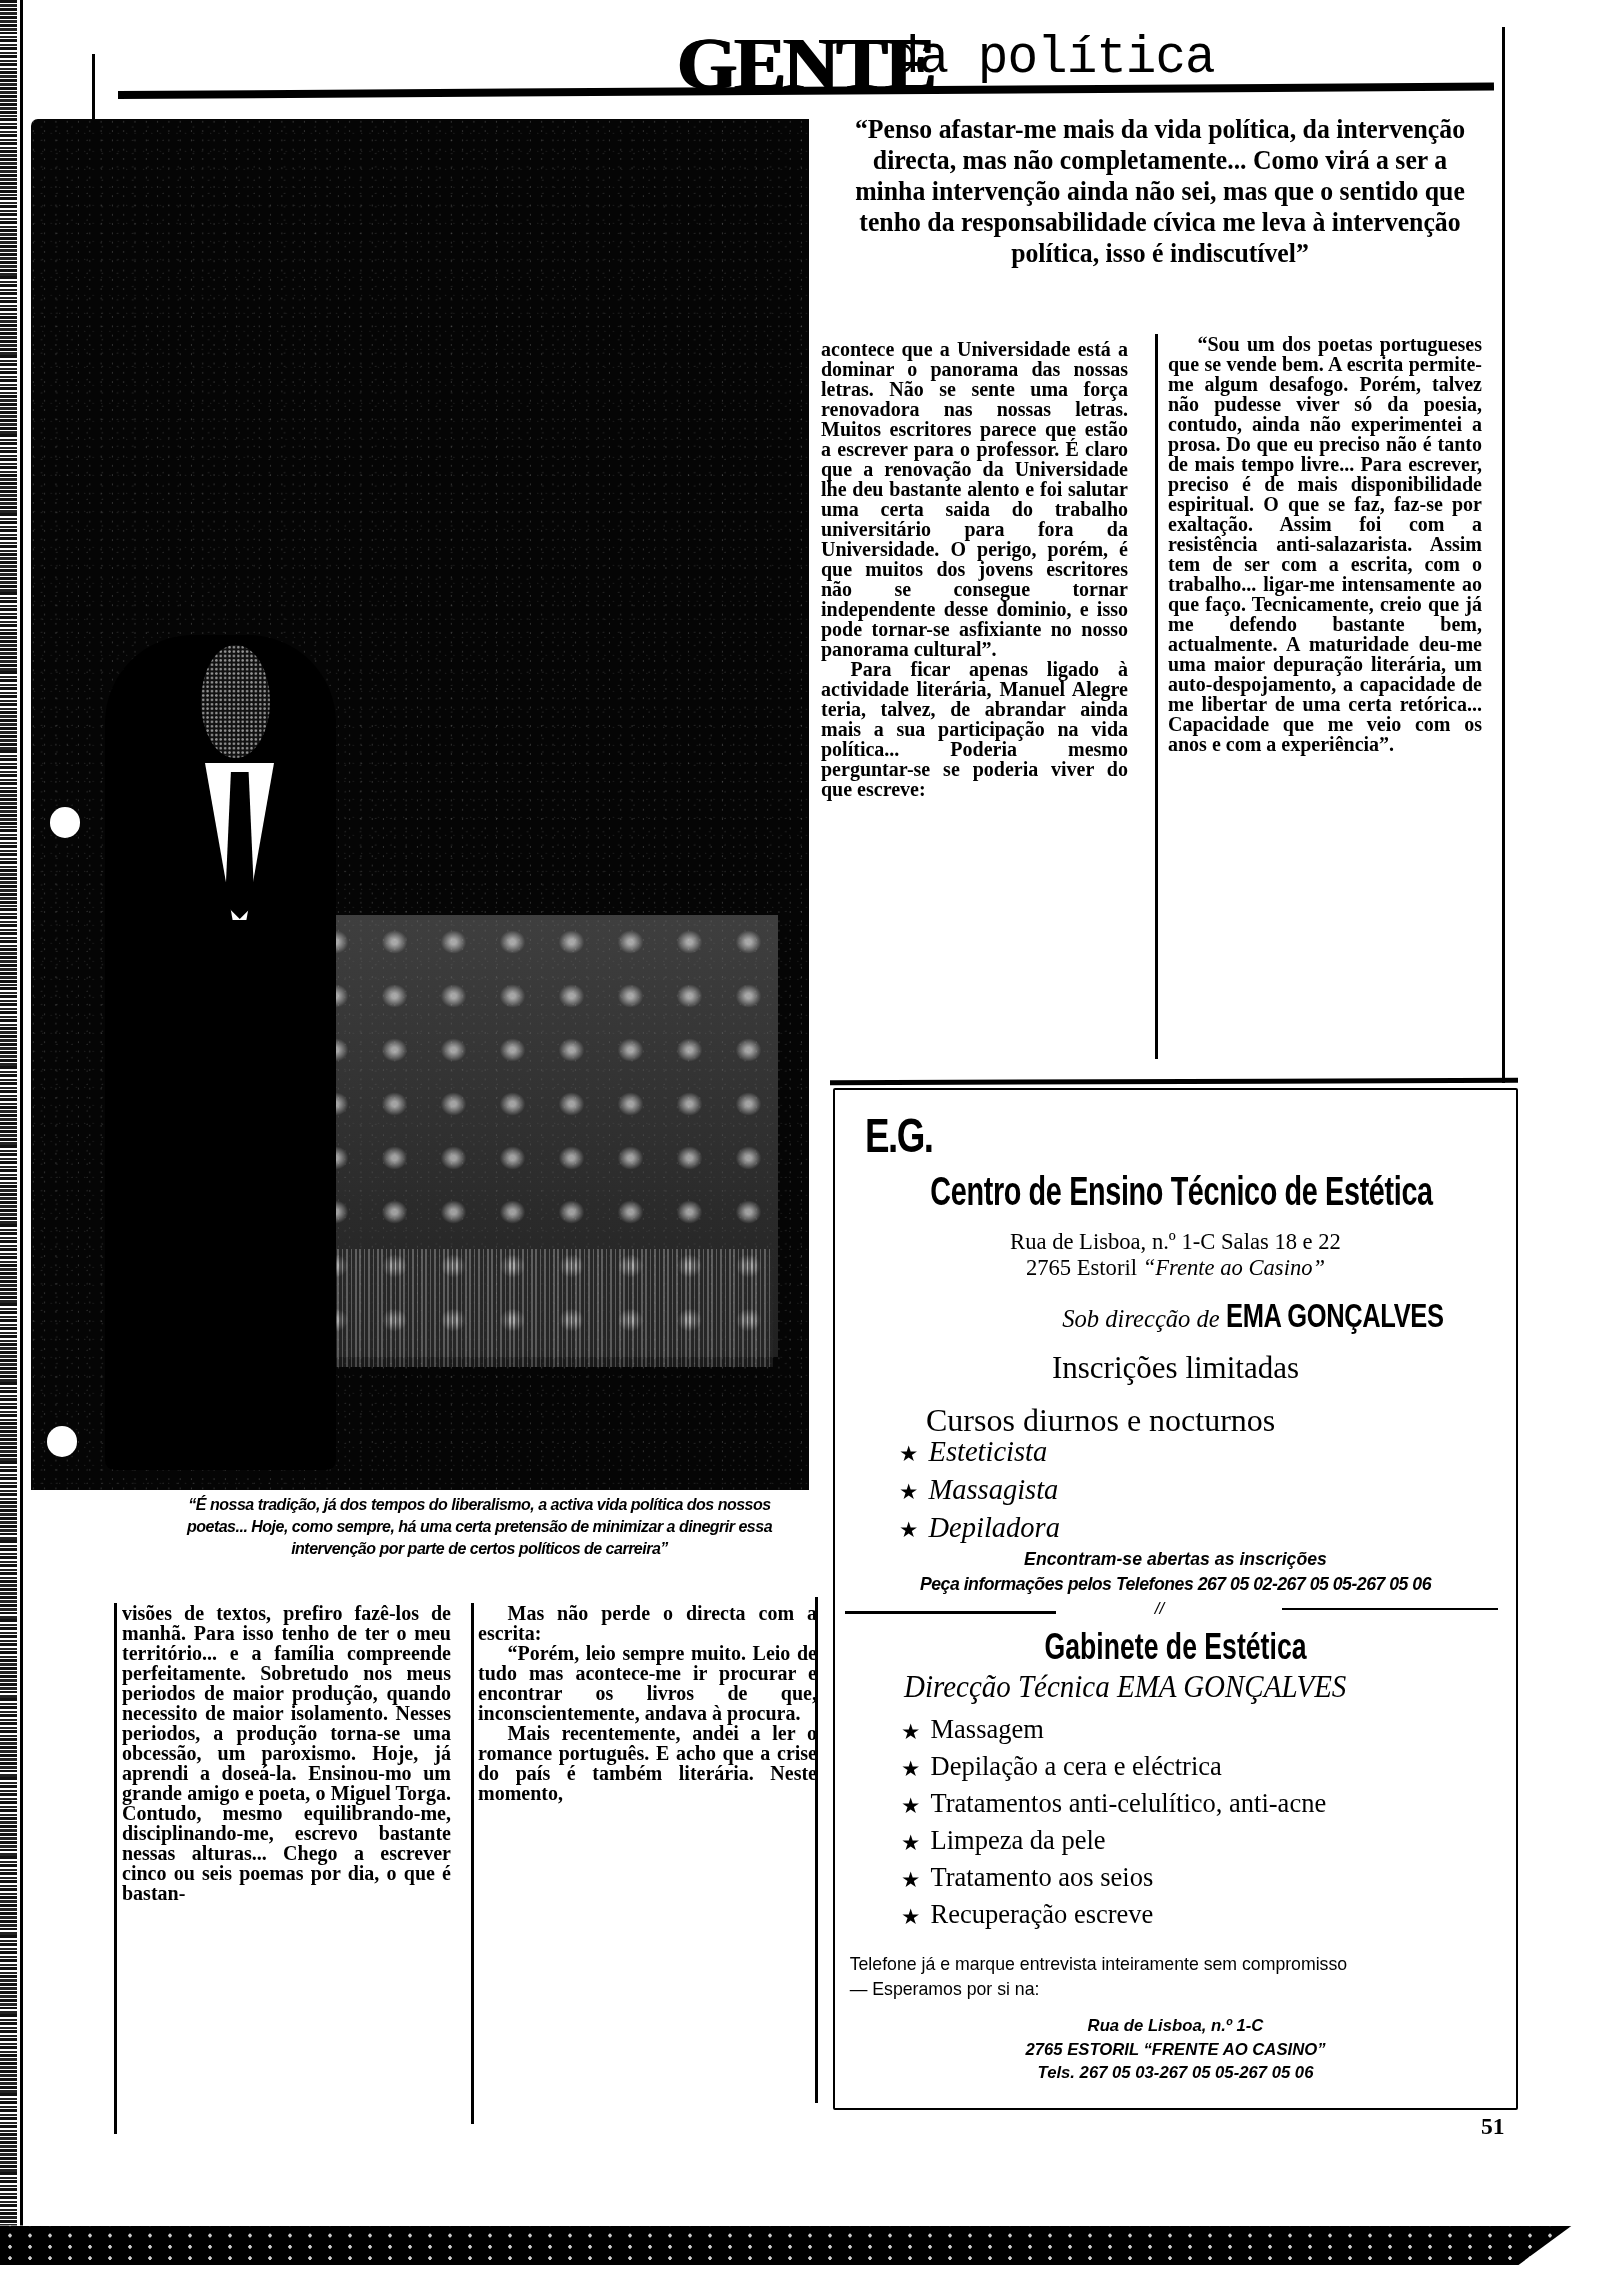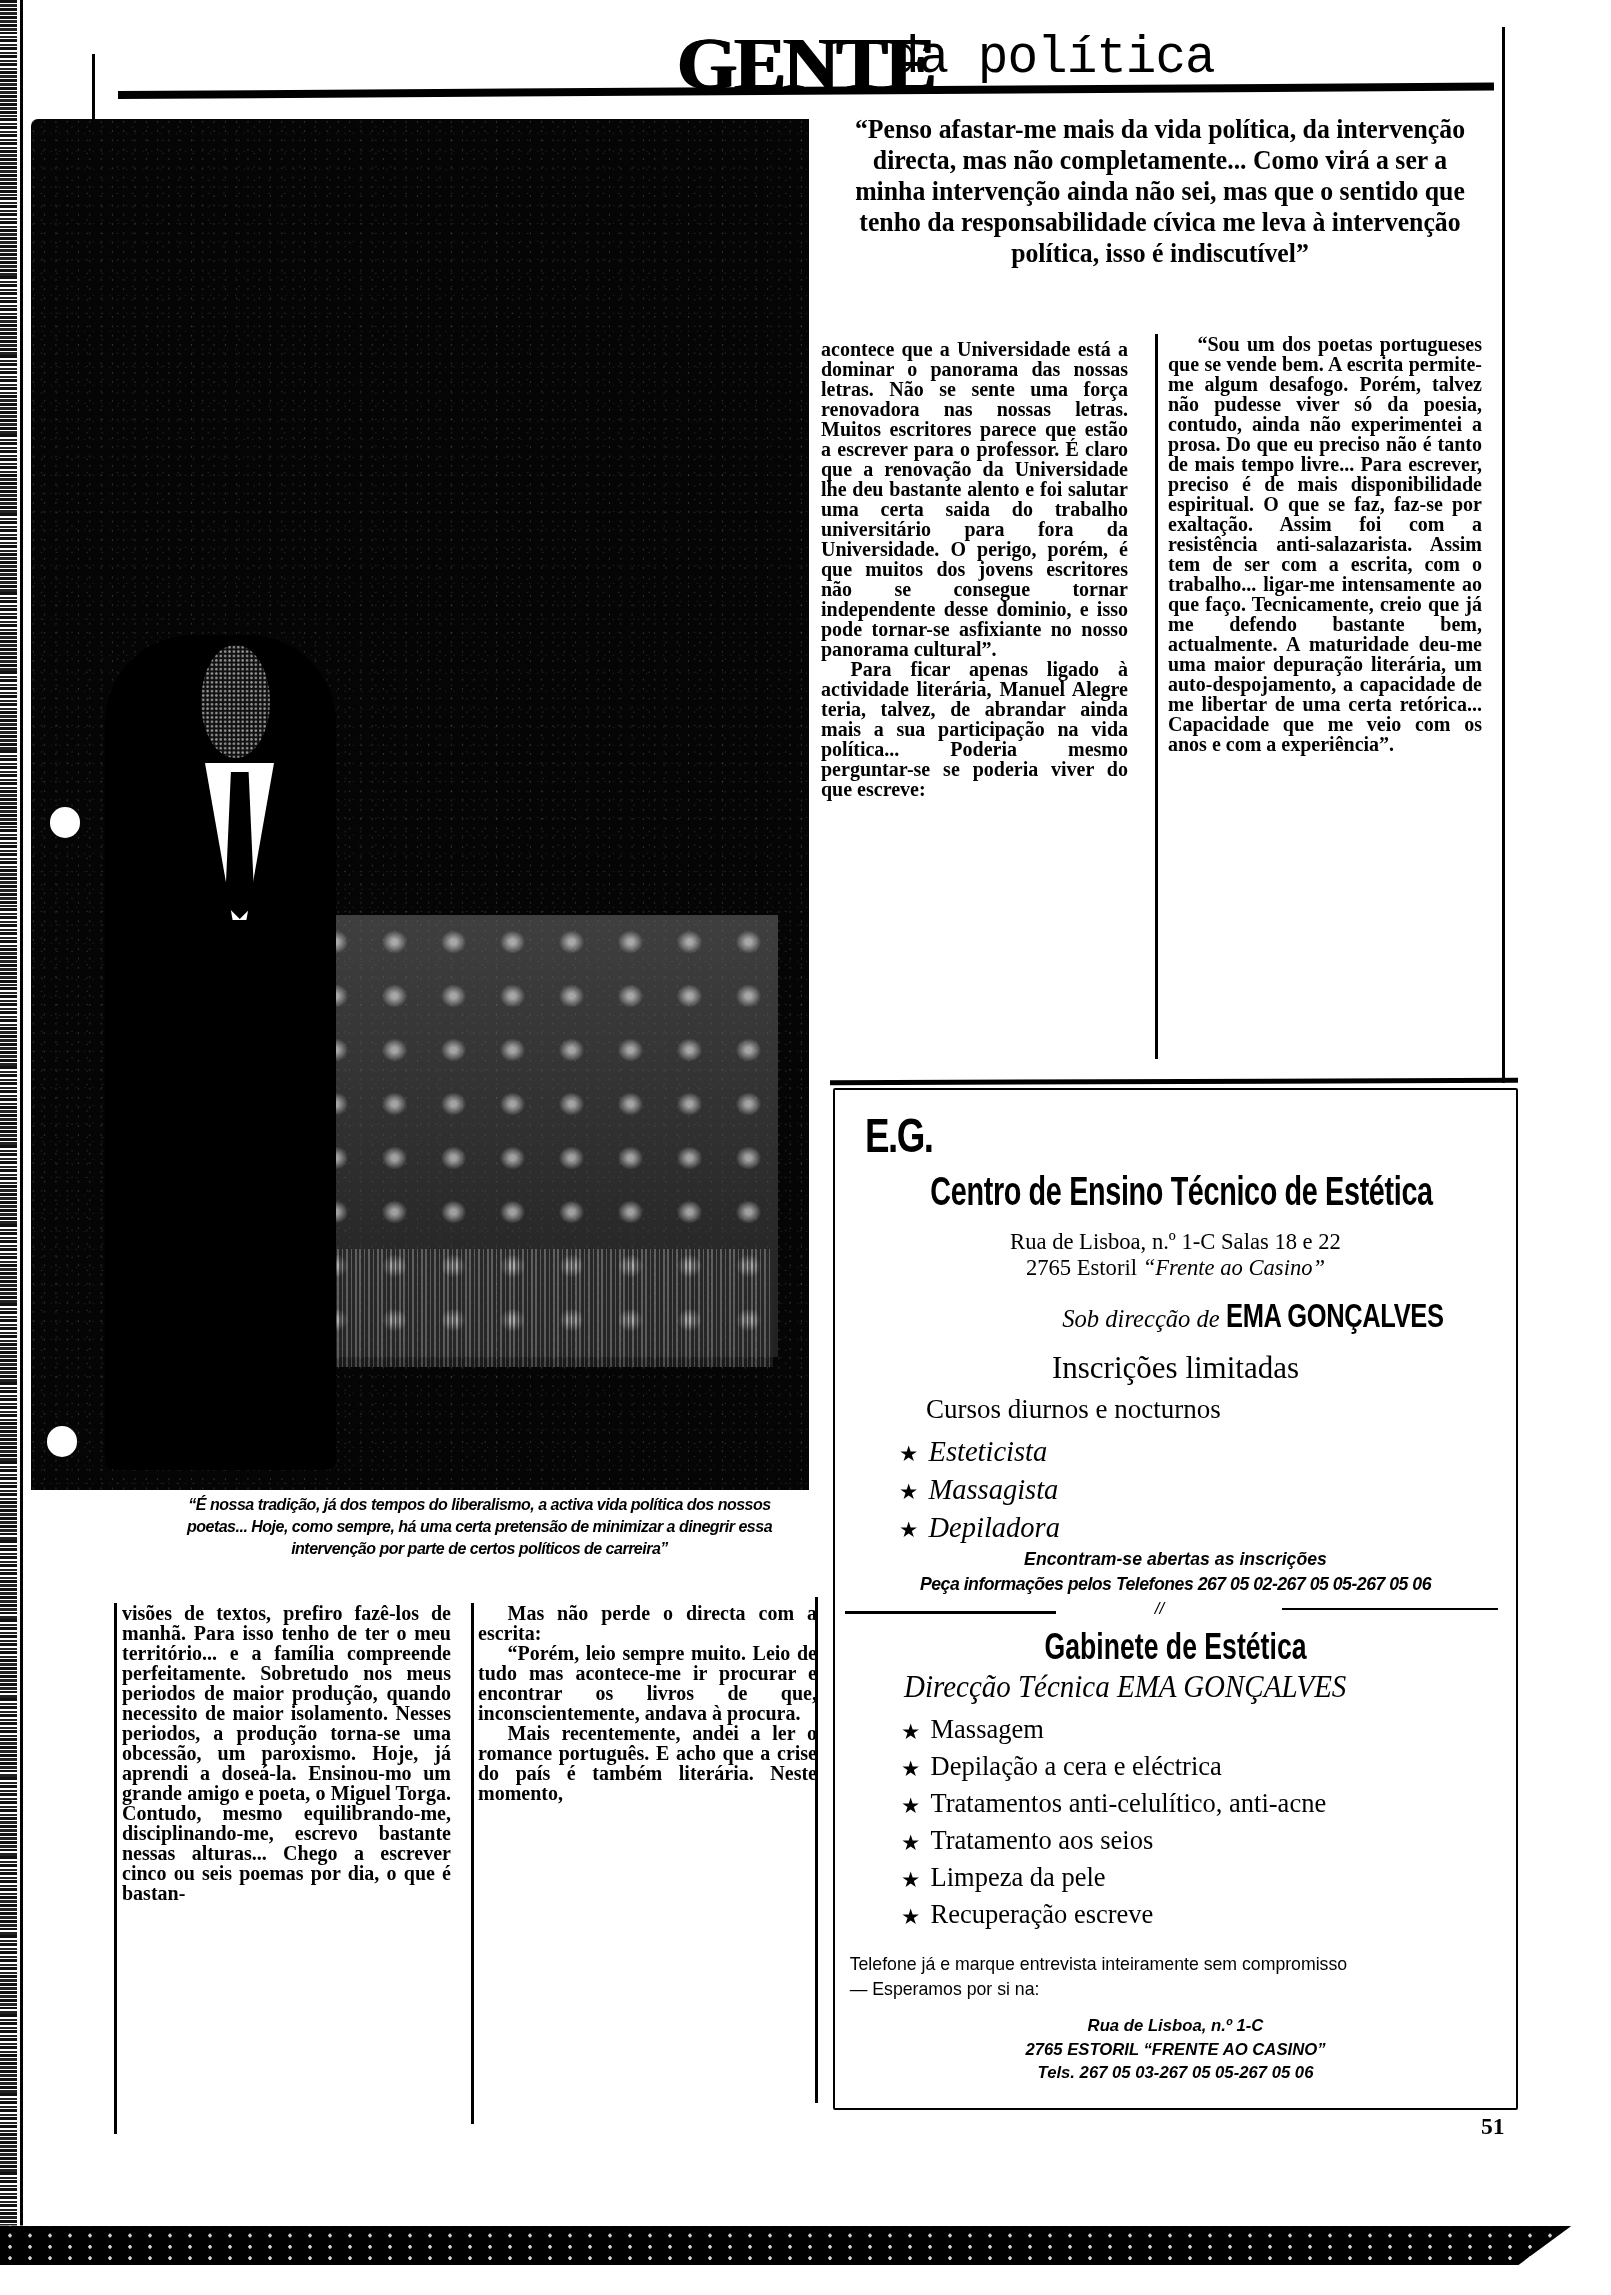--- a/index.html
+++ b/index.html
@@ -65,21 +65,21 @@
   .ad{left:833px;top:1088px;width:685px;height:1022px;border:2.9px solid #000;border-radius:2px;box-sizing:border-box;
       font-family:"Liberation Sans",sans-serif;}
   .ad .eg{position:absolute;left:29.5px;top:17px;font-size:49px;font-weight:900;transform:scaleX(.75);transform-origin:left;letter-spacing:-2px;}
   .ad .title{position:absolute;left:0;width:100%;top:79px;text-align:center;font-size:40px;font-weight:900;
       transform:scaleX(.72);transform-origin:center;white-space:nowrap;letter-spacing:-0.5px;}
   .ad .addr{position:absolute;left:0;width:100%;text-align:center;font-family:"Liberation Serif",serif;font-size:22.6px;line-height:24.6px;}
   .ad .addr i{font-style:italic;}
   .ad .direc{position:absolute;left:0;width:100%;top:206px;text-align:right;font-family:"Liberation Serif",serif;font-style:italic;font-size:24.6px;}
   .ad .direc b{font-family:"Liberation Sans",sans-serif;font-style:normal;font-weight:900;font-size:34px;display:inline-block;transform:scaleX(.75);transform-origin:left;letter-spacing:-0.5px;}
   .ad .limit{position:absolute;left:0;width:100%;top:260px;text-align:center;font-family:"Liberation Serif",serif;font-size:31px;}
-  .ad .courses{position:absolute;left:91px;top:304px;font-family:"Liberation Serif",serif;font-size:27px;}
+  .ad .courses{position:absolute;left:91px;top:312px;font-family:"Liberation Serif",serif;font-size:32px;}
   .ad ul{list-style:none;margin:0;padding:0;position:absolute;}
   .ad ul.list1{left:64px;top:344px;font-family:"Liberation Serif",serif;font-style:italic;font-size:28.5px;line-height:35px;}
   .ad ul.list2{left:66px;top:622px;font-family:"Liberation Serif",serif;font-size:26.5px;line-height:34px;}
   .ad li .star{display:inline-block;width:29.5px;font-style:normal;font-size:21.6px;vertical-align:middle;}
   .ad .open{position:absolute;left:0;width:100%;top:459px;text-align:center;font-style:italic;font-weight:bold;font-size:17.7px;}
   .ad .phones{position:absolute;left:0;width:100%;top:484px;text-align:center;font-style:italic;font-weight:bold;font-size:17.7px;letter-spacing:-0.5px;}
   .ad .divider{position:absolute;top:509px;left:9.8px;width:663px;height:19.7px;}
   .ad .divider .l{position:absolute;left:0;top:12.3px;width:211px;height:2.5px;background:#000;}
   .ad .divider .r{position:absolute;right:9.8px;top:8.8px;width:216px;height:2.5px;background:#000;}
   .ad .divider .m{position:absolute;left:310px;top:0;font-style:italic;font-size:16.7px;}
@@ -162,22 +162,22 @@
     <div class="l"></div>
     <div class="m">//</div>
     <div class="r"></div>
   </div>
   <div class="gab">Gabinete de Estética</div>
   <div class="gabdir">Direcção Técnica EMA GONÇALVES</div>
   <ul class="list2">
     <li><span class="star">★</span><span>Massagem</span></li>
     <li><span class="star">★</span><span>Depilação a cera e eléctrica</span></li>
     <li><span class="star">★</span><span>Tratamentos anti-celulítico, anti-acne</span></li>
+    <li><span class="star">★</span><span>Limpeza da pele</span></li>
     <li><span class="star">★</span><span>Tratamento aos seios</span></li>
-    <li><span class="star">★</span><span>Limpeza da pele</span></li>
     <li><span class="star">★</span><span>Recuperação escreve</span></li>
   </ul>
   <div class="tel">
     <div>Telefone já e marque entrevista inteiramente sem compromisso</div>
     <div>— Esperamos por si na:</div>
   </div>
   <div class="addr2">
     <div>Rua de Lisboa, n.º 1-C</div>
     <div>2765 ESTORIL “FRENTE AO CASINO”</div>
     <div>Tels. 267 05 03-267 05 05-267 05 06</div>

